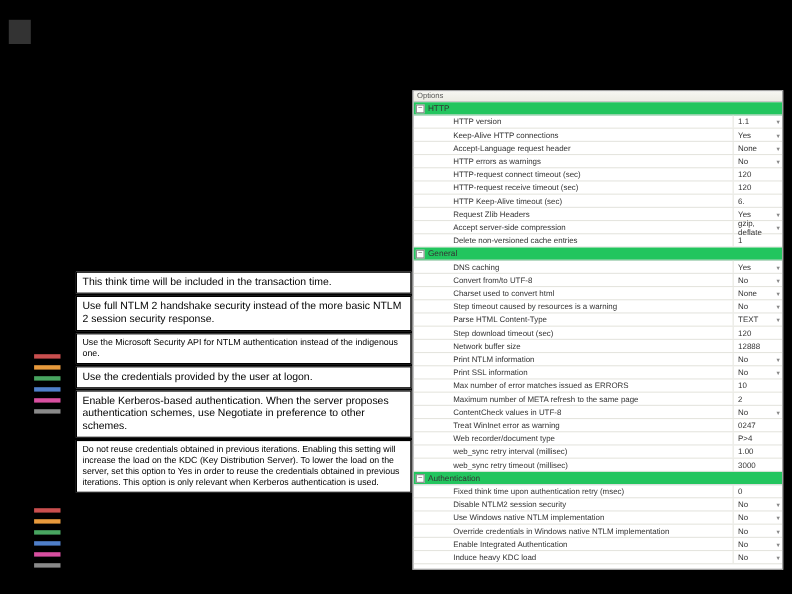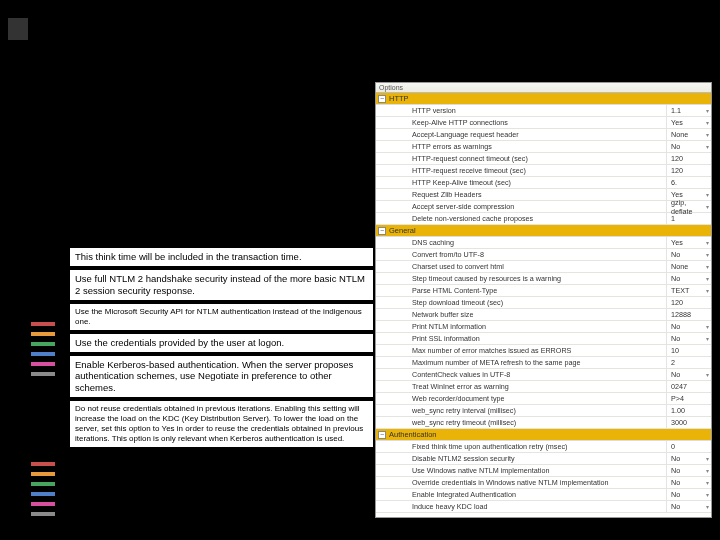--- a/index.html
+++ b/index.html
@@ -20,21 +20,21 @@
 .stripes2 { position: absolute; left: 31px; top: 462px; display: flex; flex-direction: column; }
 
 
 .annotations { position: absolute; left: 69px; top: 247px; width: 305px; display: flex; flex-direction: column; gap: 0; justify-content: center; }
 .anno { border: 1.5px solid #000; background: #fff; color: #000; font-size: 9.5px; padding: 3px 5px; margin-bottom: 2px; line-height: 1.25; }
 .anno.small { font-size: 8px; }
 
 
 .panel { position: absolute; left: 375px; top: 82px; width: 337px; height: 436px; background: #fff; font-size: 7px; color: #222; border: 1px solid #999; overflow: hidden; }
 .panel-header { background: linear-gradient(#f7f7f2,#ecece4); border-bottom: 1px solid #bbb; padding: 1px 3px; font-size: 7px; color: #555; }
-.group-header { display: flex; align-items: center; background: #eab308; border-bottom: 1px solid #ddd; padding: 1px 2px; }
+.group-header { display: flex; align-items: center; background: #22c55e; border-bottom: 1px solid #ddd; padding: 1px 2px; }
 .group-header .toggle { width: 8px; height: 8px; border: 1px solid #888; display: inline-flex; align-items: center; justify-content: center; font-size: 7px; line-height: 7px; margin-right: 3px; color: #555; background: #fff; cursor: pointer; }
 .group-header .label { font-size: 7.5px; color: #333; }
 .row { display: flex; border-bottom: 1px solid #e5e5df; height: 12px; align-items: center; }
 .row .key { flex: 1; padding-left: 36px; font-size: 7.2px; color: #333; white-space: nowrap; overflow: hidden; }
 .row .val { width: 45px; padding-left: 4px; font-size: 7.2px; color: #333; border-left: 1px solid #e5e5df; height: 100%; display: flex; align-items: center; justify-content: space-between; padding-right: 2px; }
 .row .val .dd { color: #888; font-size: 6px; }
 
 </style>
 </head>
 <body>
@@ -128,21 +128,21 @@
         </div>
       </div>
       <div class="row">
         <div class="key">Accept server-side compression</div>
         <div class="val">
           <span>gzip, deflate</span>
           <span class="dd">▾</span>
         </div>
       </div>
       <div class="row">
-        <div class="key">Delete non-versioned cache proposes</div>
+        <div class="key">Delete non-versioned cache entries</div>
         <div class="val">
           <span>1</span>
         </div>
       </div>
       <div class="group-header">
         <span class="toggle">−</span>
         <span class="label">General</span>
       </div>
       <div class="row">
         <div class="key">DNS caching</div>

